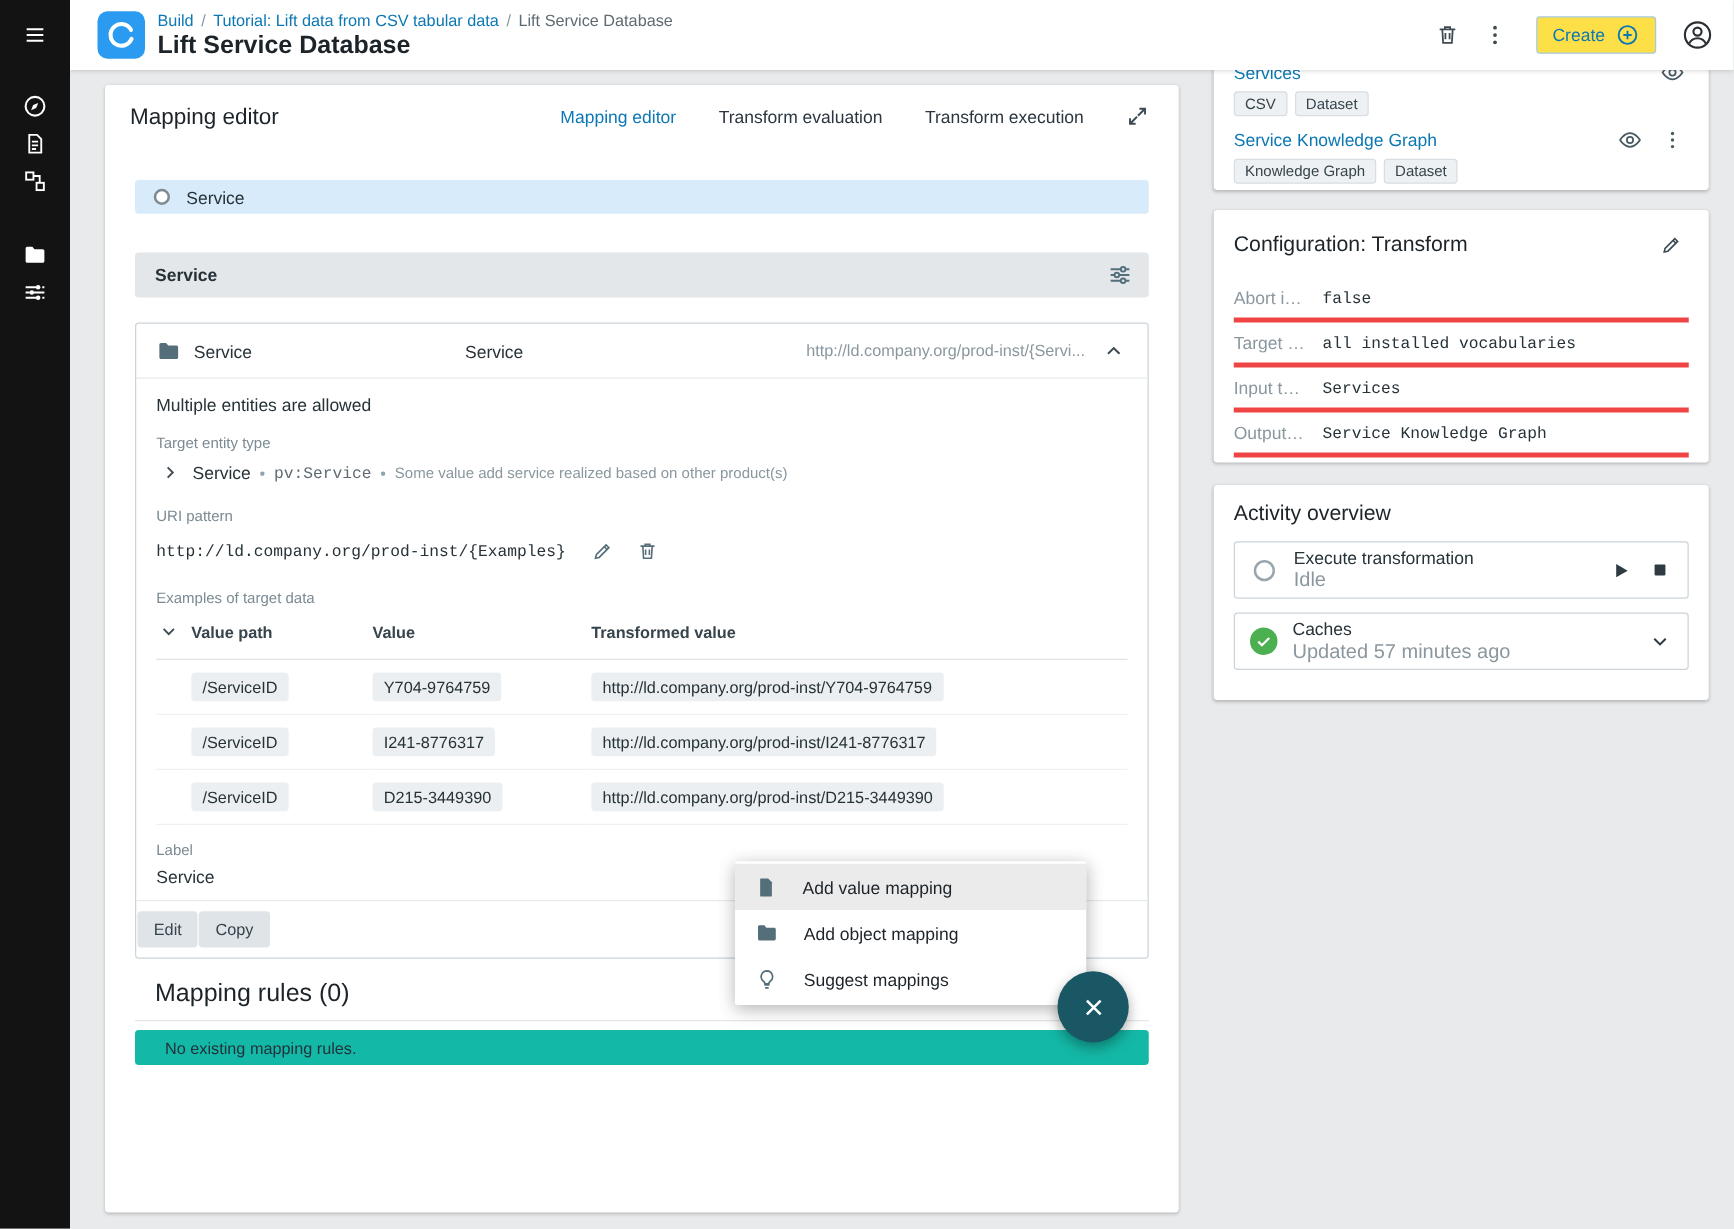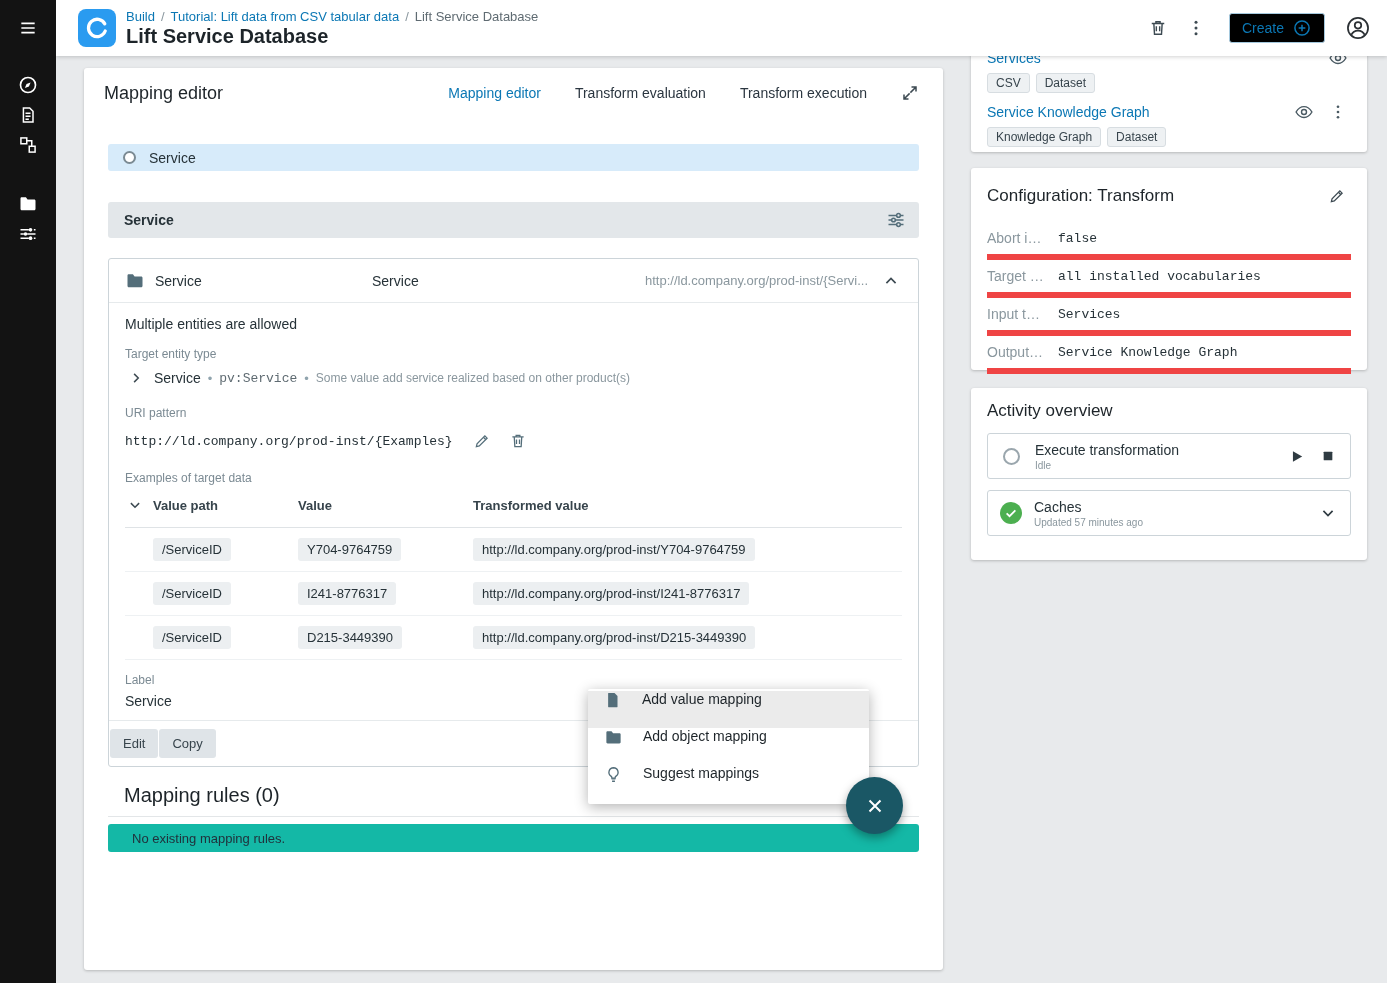--- a/index.html
+++ b/index.html
@@ -26,21 +26,21 @@
           display:flex; align-items:center; justify-content:center; cursor:pointer; border:0; padding:0; }
   .head-text { display:flex; flex-direction:column; justify-content:center; gap:1px; min-width:0; }
   .crumbs { font-size:13px; color:#8a979e; display:flex; gap:6px; align-items:center; white-space:nowrap; }
   .crumbs a { color:#0b77b4; text-decoration:none; cursor:pointer; }
   .crumb-current { color:#5f6b72; }
   .page-title { font-size:20px; font-weight:700; margin:0; color:#1d2429; line-height:22px; }
   .head-actions { margin-left:auto; display:flex; align-items:center; gap:4px; padding-right:12px; }
   .icon-btn { background:none; border:0; padding:0; width:34px; height:34px; border-radius:3px;
               display:flex; align-items:center; justify-content:center; color:#3d4a52; cursor:pointer; }
   .create-btn { display:flex; align-items:center; gap:8px; height:30px; padding:0 12px; margin:0 12px;
-                border:1px solid #a5c9de; border-radius:3px; background:#000000; color:#0b77b4;
+                border:1px solid #a5c9de; border-radius:3px; background:#fde047; color:#0b77b4;
                 font-size:14px; cursor:pointer; }
   .avatar-btn { color:#2b3034; }
 
   
   .card { position:absolute; background:#fff; border-radius:3px; box-shadow:0 1px 3px rgba(0,0,0,.22); }
 
   
   .mapping-card { left:84px; top:68px; width:859px; height:902px; }
   .card-head { display:flex; align-items:center; height:50px; padding:0 16px 0 20px; }
   .card-title { font-size:18px; font-weight:500; color:#1d2429; margin:0; }
@@ -110,41 +110,41 @@
   .rel-icons .icon-btn { width:26px; height:26px; color:#4a5a63; }
   .tags { display:flex; gap:6px; margin:3px 0 7px; }
   .tag { font-size:12px; background:#eef1f3; border:1px solid #d7dde1; border-radius:3px;
          padding:2px 8px; color:#37444c; }
 
   .config-card { left:971px; top:168px; width:396px; height:202px; padding:14px 16px 0; }
   .card-title-row { display:flex; align-items:center; }
   .side-title { font-size:17px; font-weight:500; color:#1d2429; margin:0; }
   .card-title-row .icon-btn { margin-left:auto; width:28px; height:28px; }
   .props { margin-top:12px; }
-  .prop { display:flex; align-items:center; padding:8px 0; border-bottom:6px solid #ef4444; }
+  .prop { display:flex; align-items:center; padding:8px 0; border-bottom:4px solid #ef4444; }
   .prop-label { width:62px; flex:none; font-size:14px; color:#8a979e; white-space:nowrap; overflow:hidden; }
   .prop-value { font-family:"Liberation Mono", monospace; font-size:13px; color:#263238; margin-left:9px; }
 
   .activity-card { left:971px; top:388px; width:396px; height:172px; padding:13px 16px 0; }
   .activity-card .side-title { margin-bottom:12px; }
   .act-item { border:1px solid #ccd4d9; border-radius:3px; height:46px; display:flex; align-items:center;
               gap:12px; padding:0 8px 0 12px; margin-bottom:11px; }
   .ring { width:17px; height:17px; border:2px solid #9aa6ad; border-radius:50%; flex:none; margin:0 3px; }
   .done-circle { width:22px; height:22px; border-radius:50%; background:#4caf50; flex:none;
                  display:flex; align-items:center; justify-content:center; }
   .act-text { flex:1; min-width:0; }
   .act-title { font-size:14px; color:#263238; }
-  .act-sub { font-size:10px; color:#8a979e; margin-top:2px; }
+  .act-sub { font-size:16px; color:#8a979e; margin-top:2px; }
   .act-controls { display:flex; gap:4px; align-items:center; }
   .act-controls .icon-btn { width:28px; height:28px; color:#2f3b42; }
 
   
   .context-menu { position:absolute; left:588px; top:689px; width:281px; background:#fff; border-radius:2px;
                   box-shadow:0 3px 14px rgba(0,0,0,.3); padding:2px 0; z-index:45; }
-  .menu-item { height:37px; display:flex; align-items:flex-start; gap:20px; padding:0 16px;
+  .menu-item { height:37px; display:flex; align-items:center; gap:20px; padding:0 16px;
                font-size:14px; color:#1d2429; cursor:pointer; }
   .menu-item.highlight { background:#ebebeb; }
   .mi-icon { color:#546e7a; display:flex; }
   .fab { position:absolute; left:846px; top:777px; width:57px; height:57px; border-radius:50%;
          background:#1a5765; border:0; display:flex; align-items:center; justify-content:center;
          box-shadow:0 4px 10px rgba(0,0,0,.35); cursor:pointer; z-index:46; }
 </style>
 </head>
 <body>
 

